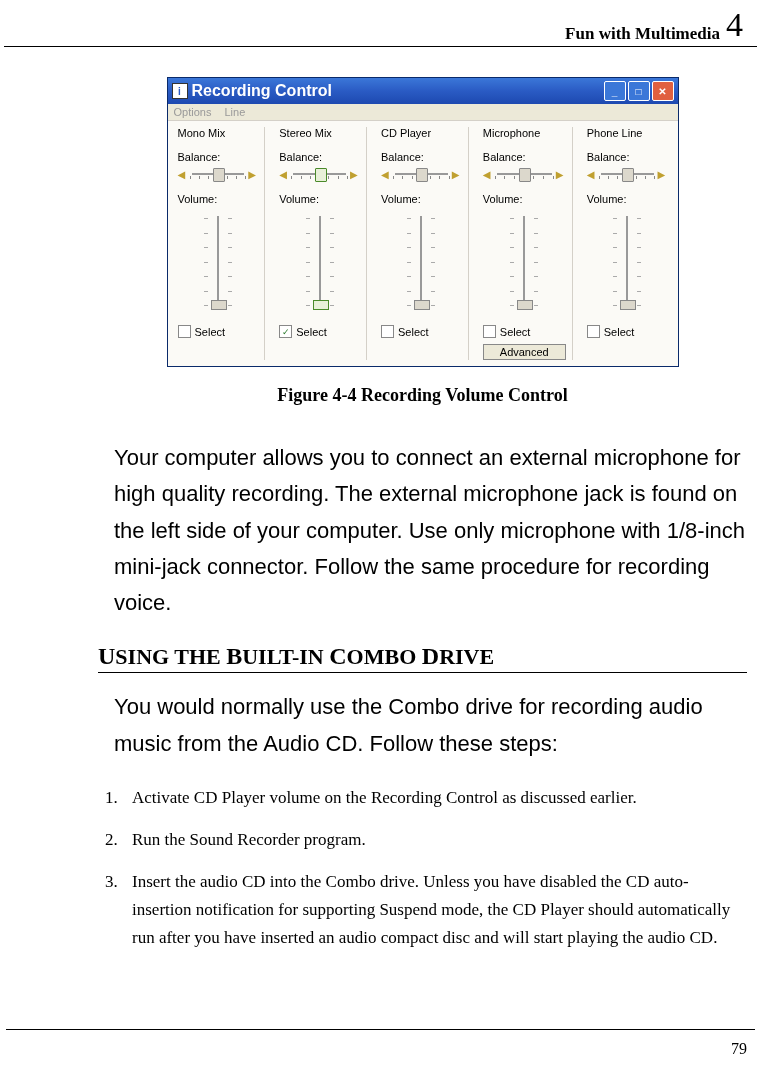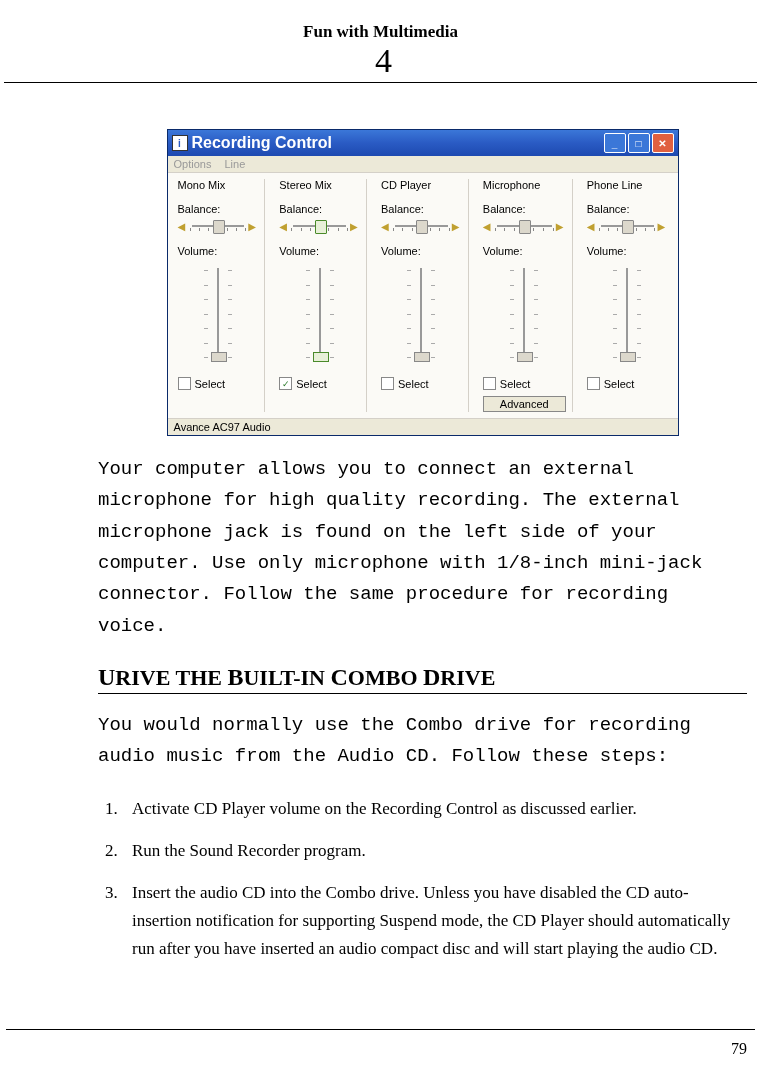--- a/index.html
+++ b/index.html
@@ -13,25 +13,24 @@
     position: relative;
     box-sizing: border-box;
   }
   .page {
     padding: 0 0 0 0;
     box-sizing: border-box;
   }
   .header {
     display: flex;
     justify-content: flex-end;
-    align-items: center;
+    align-items: flex-end;
     padding: 6px 14px 2px 14px;
     border-bottom: 1.5px solid #000;
-    margin: 16px 4px;
-    flex-direction: column;
+    margin: 0 4px;
   }
   .header-title {
     font-family: Georgia, serif;
     font-size: 17px;
     font-weight: bold;
   }
   .header-num {
     font-family: Georgia, serif;
     font-size: 34px;
     margin-left: 6px;
@@ -131,24 +130,24 @@
   .section-heading{
     font-family: Georgia, serif;
     font-weight:bold;
     font-size:22px;
     border-bottom:1.5px solid #000;
     padding-bottom:2px;
     margin: 0 0 16px 0;
   }
 
   .body-text{
-    font-family: Liberation Mono, monospace;
-    font-size:19px;
+    font-family: Liberation Sans, sans-serif;
+    font-size:22px;
     line-height:1.65;
-    margin: 0 0 22px 0;
+    margin: 0 0 22px 16px;
   }
   ol.steps{
     font-family: Georgia, serif;
     font-size:17px;
     line-height:1.65;
     padding-left:24px;
     margin:0;
   }
   ol.steps li{
     padding-left:10px;
@@ -487,28 +486,28 @@
                 </div>
                 <div class="vol-thumb " style="top:88px"></div>
               </div>
             </div>
             <div class="select-row">
               <span class="cb"></span>
               <span>Select</span>
             </div>
           </div>
         </div>
-      <div class="statusbar">Avance AC97 Audio</div>
     </div>
 
+    <div class="figure-caption">Figure 4-4 Recording Volume Control</div>
 
     <p class="body-text">Your computer allows you to connect an external microphone for high quality recording. The external microphone jack is found on the left side of your computer. Use only microphone with 1/8-inch mini-jack connector. Follow the same procedure for recording voice.</p>
 
     <div class="section-heading">
-      <span style="font-size:24px">U</span><span>RIVE THE </span><span style="font-size:24px">B</span><span>UILT-IN </span><span style="font-size:24px">C</span><span>OMBO </span><span style="font-size:24px">D</span><span>RIVE</span>
+      <span style="font-size:24px">U</span><span>SING THE </span><span style="font-size:24px">B</span><span>UILT-IN </span><span style="font-size:24px">C</span><span>OMBO </span><span style="font-size:24px">D</span><span>RIVE</span>
     </div>
     <p class="body-text">You would normally use the Combo drive for recording audio music from the Audio CD. Follow these steps:</p>
 
     <ol class="steps" id="steps-list">
         <li>Activate CD Player volume on the Recording Control as discussed earlier.</li>
         <li>Run the Sound Recorder program.</li>
         <li>Insert the audio CD into the Combo drive. Unless you have disabled the CD auto-insertion notification for supporting Suspend mode, the CD Player should automatically run after you have inserted an audio compact disc and will start playing the audio CD.</li>
       </ol>
 
   </div>

